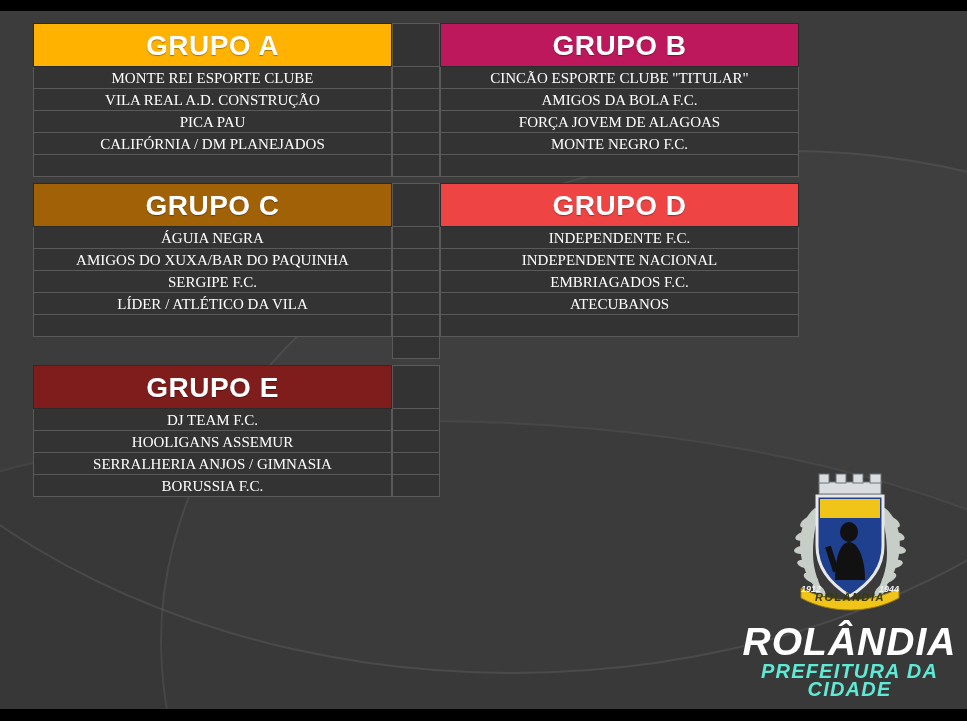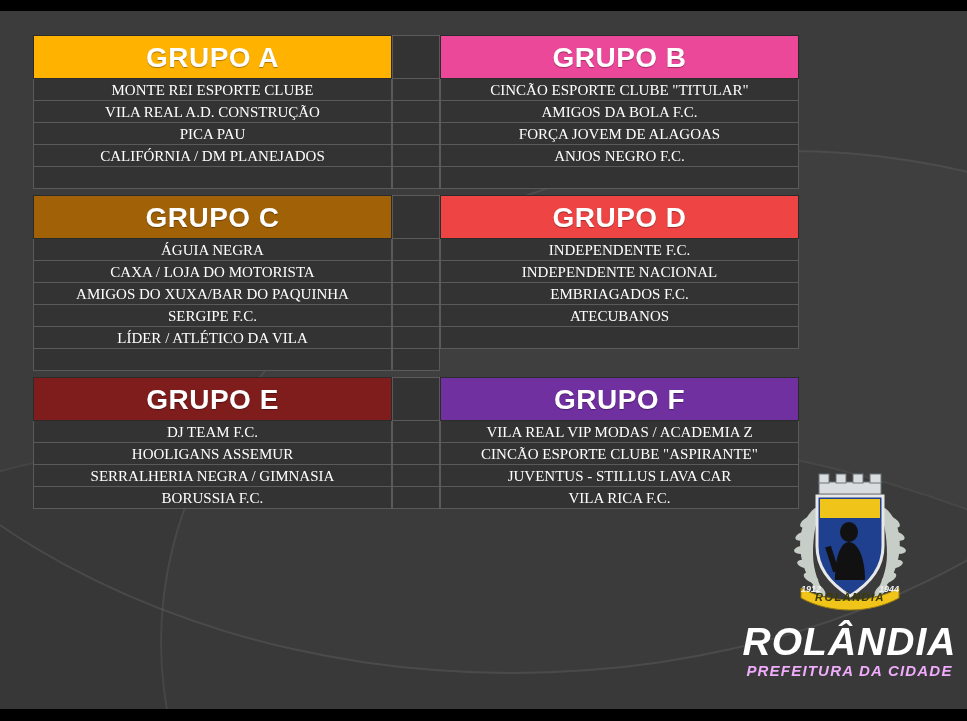--- a/index.html
+++ b/index.html
@@ -53,21 +53,21 @@
   .botstrip {
     position: absolute;
     left: 0; bottom: 0; width: 967px; height: 12px;
     background: #000;
   }
 
   
   .board {
     position: absolute;
     left: 33px;
-    top: 35px;
+    top: 23px;
     width: 766px;
   }
   .row {
     display: flex;
     align-items: stretch;
   }
   .col-left, .col-right {
     width: 359px;
     flex: 0 0 359px;
   }
@@ -142,22 +142,22 @@
     font-weight: bold;
     color: #ffffff;
     font-size: 39px;
     line-height: 40px;
     letter-spacing: 1px;
     margin-top: 2px;
   }
   .logo-sub {
     font-family: "Liberation Sans", sans-serif;
     font-weight: bold;
-    color: #f0abfc;
-    font-size: 15px;
+    color: #5eead4;
+    font-size: 20px;
     line-height: 18px;
     letter-spacing: 1.2px;
   }
 </style>
 </head>
 <body>
 
 <div id="stage">
 
   <div class="swoosh sw1"></div>
@@ -179,36 +179,35 @@
       </div>
       <div class="col-mid">
         <div class="midcell tall"></div>
         <div class="midcell"></div>
         <div class="midcell"></div>
         <div class="midcell"></div>
         <div class="midcell"></div>
         <div class="midcell"></div>
       </div>
       <div class="col-right">
-        <div class="hdr" style="background:#ec4899;">GRUPO B</div>
+        <div class="hdr" style="background:#be185d;">GRUPO B</div>
         <div class="cell">CINCÃO ESPORTE CLUBE "TITULAR"</div>
         <div class="cell">AMIGOS DA BOLA F.C.</div>
         <div class="cell">FORÇA JOVEM DE ALAGOAS</div>
-        <div class="cell">ANJOS NEGRO F.C.</div>
+        <div class="cell">MONTE NEGRO F.C.</div>
         <div class="cell empty"></div>
       </div>
     </div>
 
     <div class="spacer-row"></div>
 
     <div class="row">
       <div class="col-left">
         <div class="hdr" style="background:#a16207;">GRUPO C</div>
         <div class="cell">ÁGUIA NEGRA</div>
-        <div class="cell">CAXA / LOJA DO MOTORISTA</div>
         <div class="cell">AMIGOS DO XUXA/BAR DO PAQUINHA</div>
         <div class="cell">SERGIPE F.C.</div>
         <div class="cell">LÍDER / ATLÉTICO DA VILA</div>
         <div class="cell empty"></div>
       </div>
       <div class="col-mid">
         <div class="midcell tall"></div>
         <div class="midcell"></div>
         <div class="midcell"></div>
         <div class="midcell"></div>
@@ -226,36 +225,29 @@
       </div>
     </div>
 
     <div class="spacer-row"></div>
 
     <div class="row">
       <div class="col-left">
         <div class="hdr" style="background:#7f1d1d;">GRUPO E</div>
         <div class="cell">DJ TEAM F.C.</div>
         <div class="cell">HOOLIGANS ASSEMUR</div>
-        <div class="cell">SERRALHERIA NEGRA / GIMNASIA</div>
+        <div class="cell">SERRALHERIA ANJOS / GIMNASIA</div>
         <div class="cell">BORUSSIA F.C.</div>
       </div>
       <div class="col-mid">
         <div class="midcell tall"></div>
         <div class="midcell"></div>
         <div class="midcell"></div>
         <div class="midcell"></div>
         <div class="midcell"></div>
-      </div>
-      <div class="col-right">
-        <div class="hdr" style="background:#7030A0;">GRUPO F</div>
-        <div class="cell">VILA REAL VIP MODAS / ACADEMIA Z</div>
-        <div class="cell">CINCÃO ESPORTE CLUBE "ASPIRANTE"</div>
-        <div class="cell">JUVENTUS - STILLUS LAVA CAR</div>
-        <div class="cell">VILA RICA F.C.</div>
       </div>
     </div>
 
   </div>
 
   <div class="logo-wrap">
     <div class="crest">
       <svg width="130" height="150" viewBox="0 0 130 150" xmlns="http://www.w3.org/2000/svg">
 
         <g fill="#cfd6cf" opacity="0.95">

